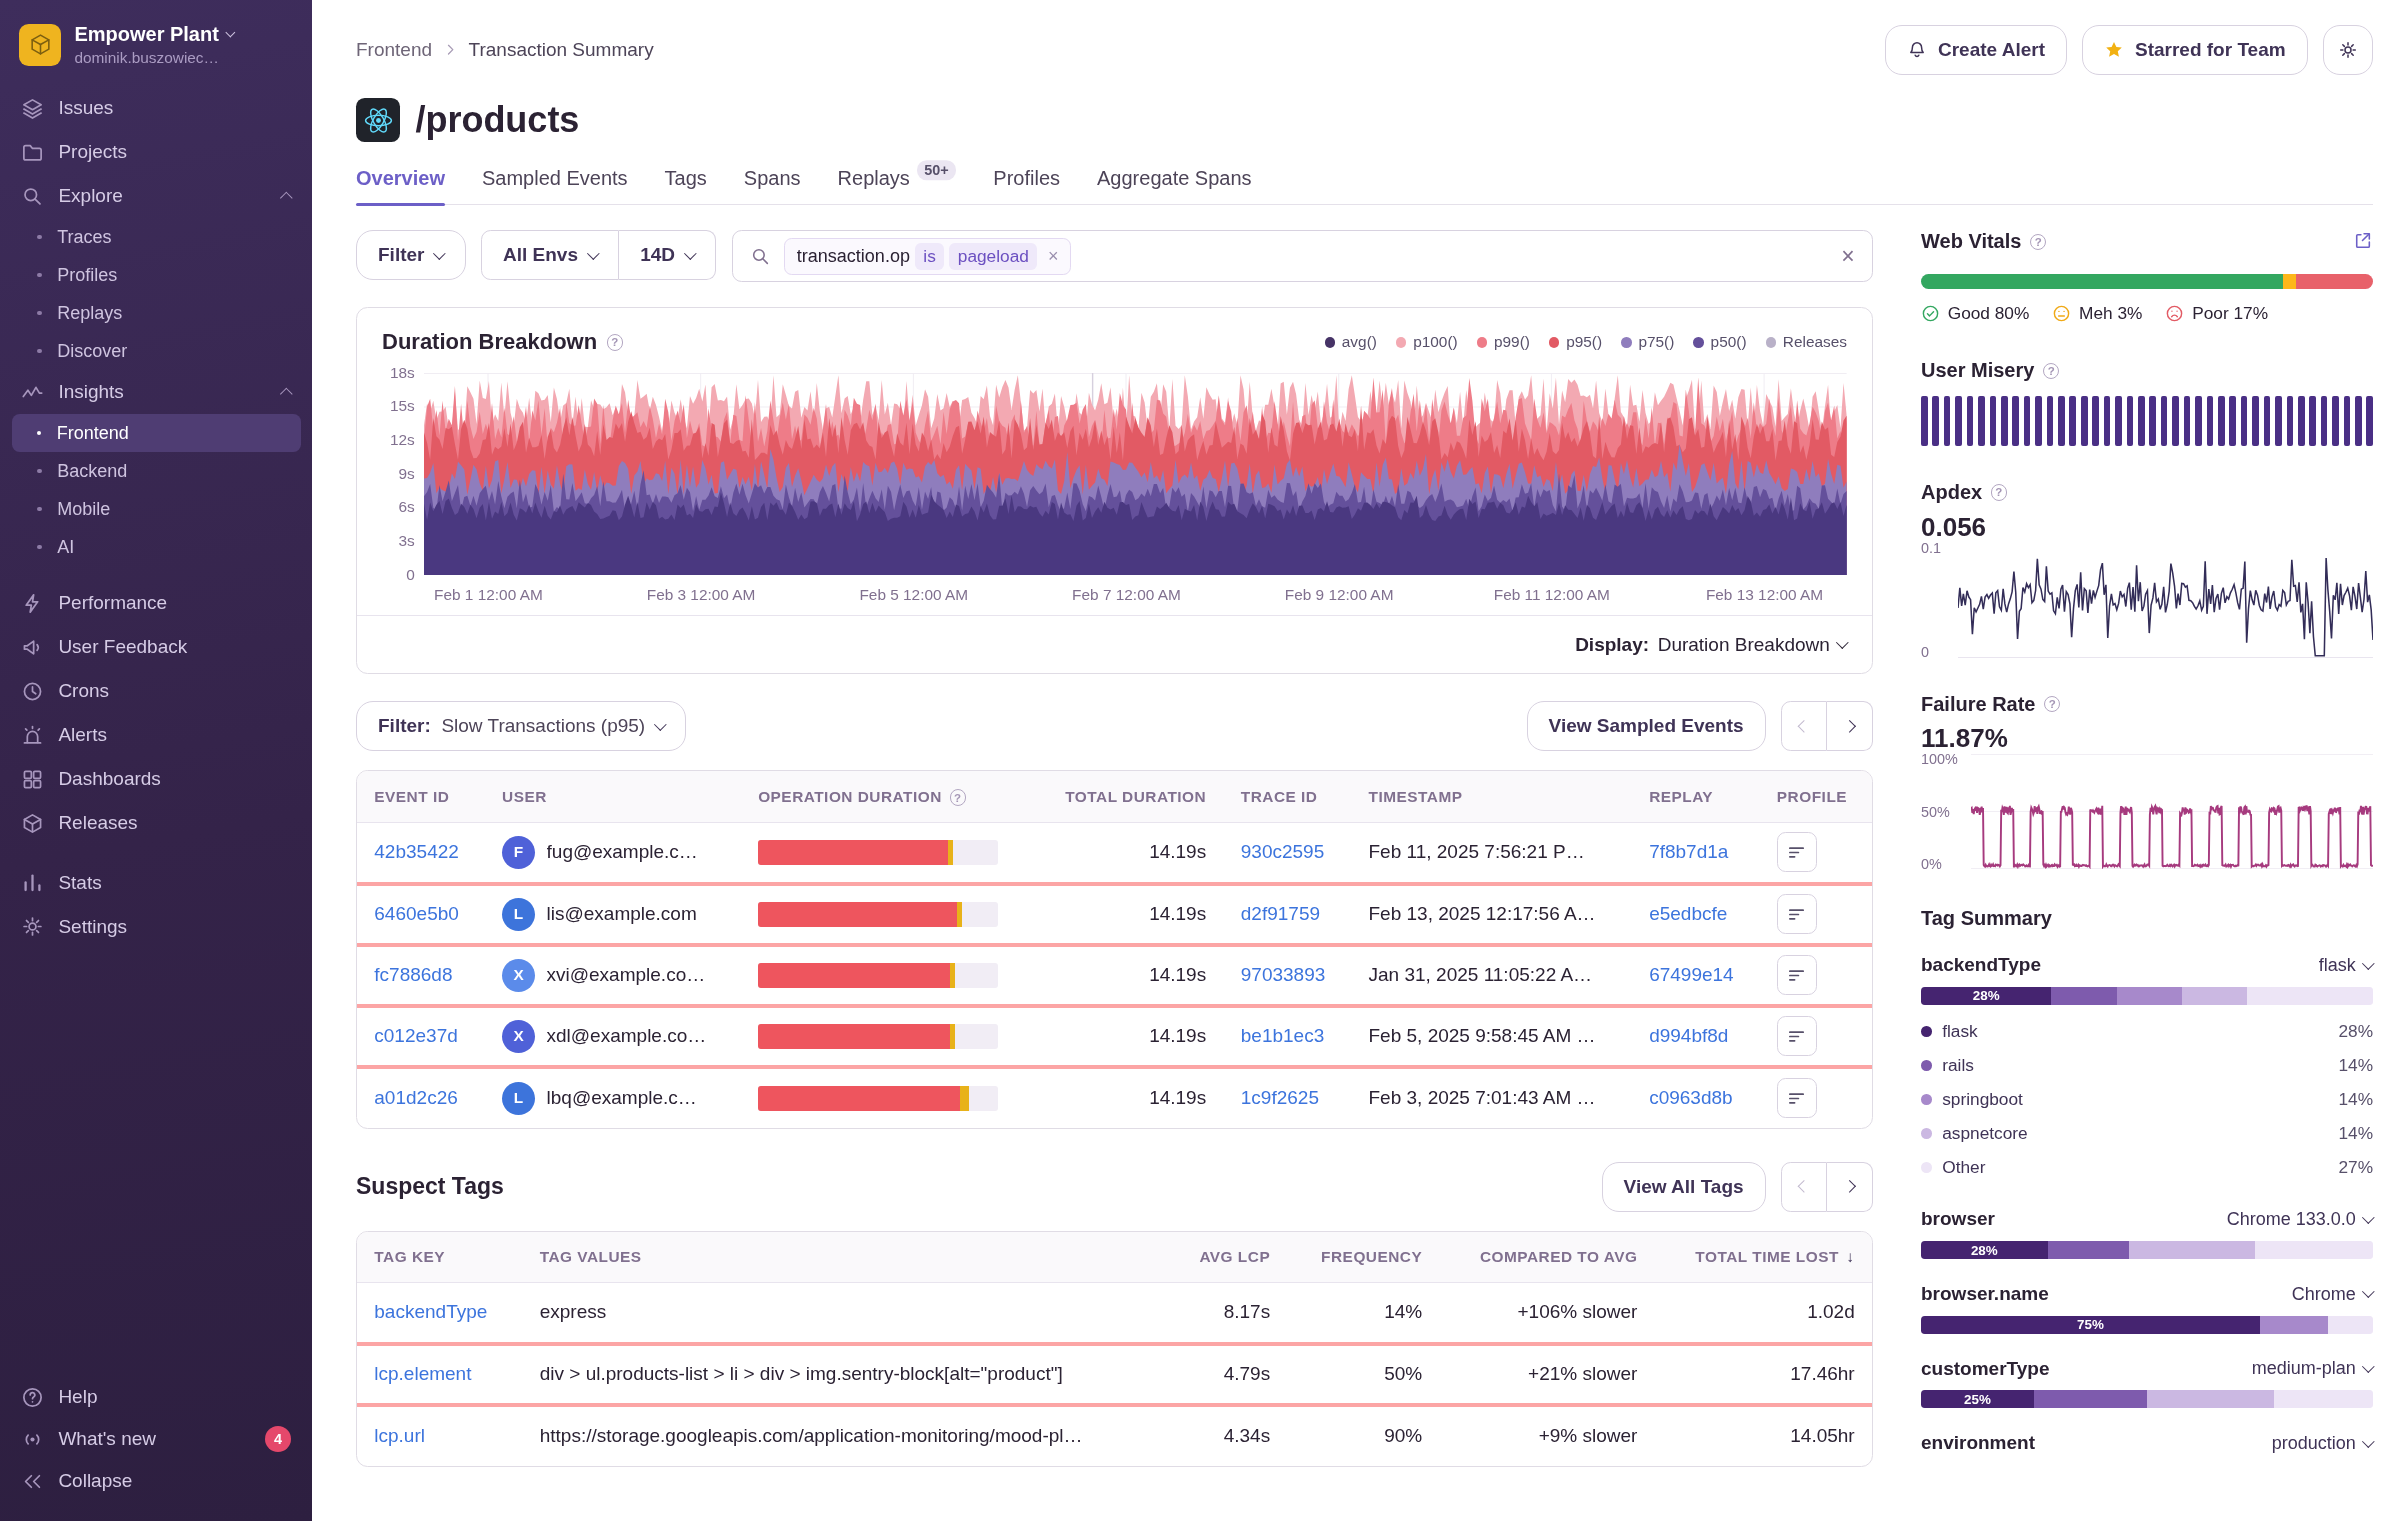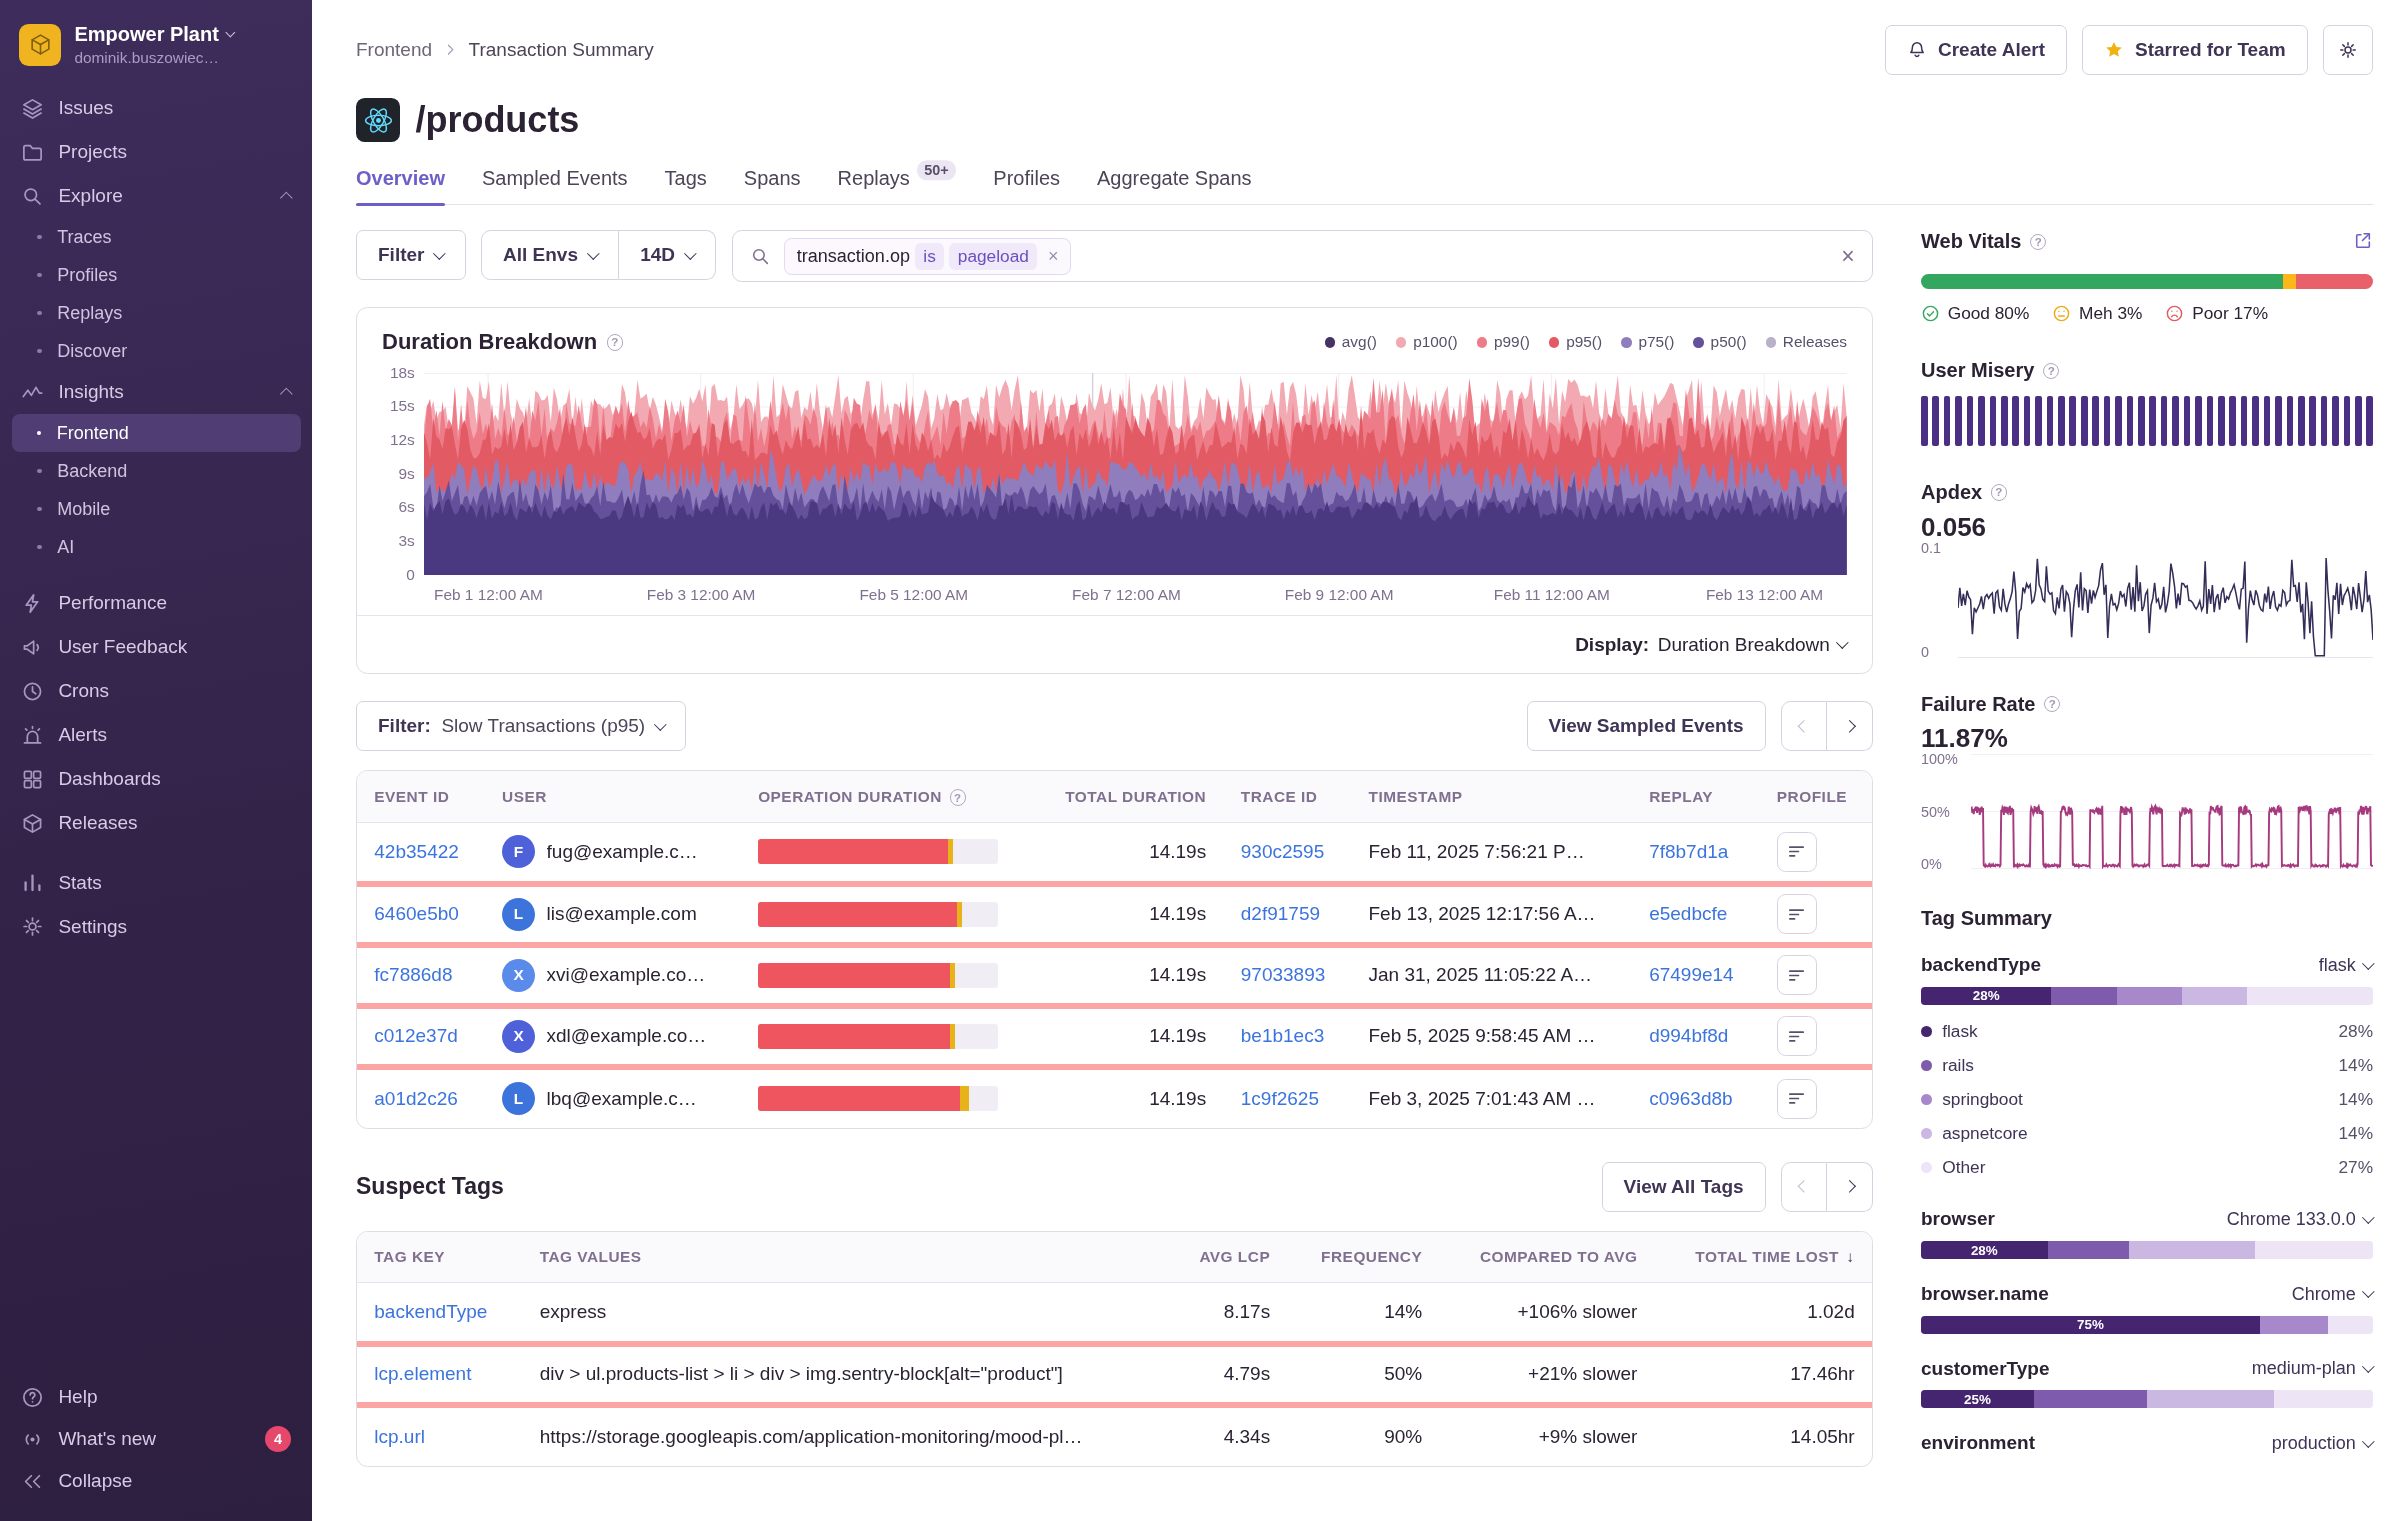--- a/index.html
+++ b/index.html
@@ -33,21 +33,21 @@
   .side-footer .nav-item{height:42px}
   .badge-red{margin-left:auto;background:#e5486b;color:#fff;font-size:14.4px;font-weight:700;min-width:26px;height:26px;border-radius:50%;display:inline-flex;align-items:center;justify-content:center}
 
   
   .content{margin-left:312px;padding:0 33px 0 44px;height:100%}
   .topbar{display:flex;justify-content:space-between;align-items:center;padding-top:25px}
   .breadcrumb{display:flex;align-items:center;gap:9.6px;font-size:19px;color:#6e6577}
   .breadcrumb .crumb2{color:#4d4458}
   .breadcrumb svg{width:17.3px;height:17.3px;color:#a79bb5}
   .actions{display:flex;gap:15.4px}
-  .btn{height:50px;padding:0 21px;border:1px solid #d8d2e0;border-radius:7px;background:#fff;font-size:19px;font-weight:600;color:#3f3356;display:inline-flex;align-items:center;gap:10.6px;cursor:pointer;white-space:nowrap}
+  .btn{height:50px;padding:0 21px;border:1px solid #d8d2e0;border-radius:17px;background:#fff;font-size:19px;font-weight:600;color:#3f3356;display:inline-flex;align-items:center;gap:10.6px;cursor:pointer;white-space:nowrap}
   .btn svg{width:20px;height:20px}
   .icon-btn{width:50px;padding:0;justify-content:center}
   .title-row{display:flex;align-items:center;gap:15.4px;margin-top:23px}
   .proj-icon{width:44px;height:44px;border-radius:8.6px;background:#20232a;display:flex;align-items:center;justify-content:center;flex:none}
   .proj-icon svg{width:31px;height:31px}
   .page-title{font-size:36px;font-weight:700}
   .tabs{display:flex;gap:37px;margin-top:25px;border-bottom:1px solid #e5e1ea}
   .tab{padding-bottom:14.4px;font-size:20px;color:#4d4458;display:flex;align-items:flex-start;gap:6.7px;cursor:pointer;position:relative}
   .tab.active{color:#6c5fc7;font-weight:600}
   .tab.active::after{content:"";position:absolute;left:0;right:0;bottom:-1.9px;height:2.9px;background:#6c5fc7;border-radius:1.9px}
@@ -101,21 +101,21 @@
   .pager .btn{width:46px;padding:0;justify-content:center}
   .pager .btn:first-child{border-radius:9.6px 0 0 9.6px;color:#c3bacf}
   .pager .btn:last-child{border-left:0;border-radius:0 9.6px 9.6px 0}
 
   
   .table-card{margin-top:19px;overflow:hidden}
   table{width:100%;border-collapse:collapse;font-size:19px}
   thead th{font-size:15.4px;letter-spacing:0.5px;color:#80708f;font-weight:600;text-align:left;padding:16.3px 17.3px;background:#faf9fb;border-bottom:1px solid #e8e4ee;white-space:nowrap}
   thead th .thwrap{display:inline-flex;align-items:flex-end;gap:7.7px}
   tbody td{padding:0 17.3px;height:61px;white-space:nowrap}
-  tbody tr+tr td{border-top:6px solid #fca5a5}
+  tbody tr+tr td{border-top:4px solid #fca5a5}
   .link{color:#3c74dd;cursor:pointer}
   .user-cell{display:flex;align-items:center;gap:11.5px;max-width:240px}
   .avatar{width:33px;height:33px;border-radius:50%;color:#fff;font-size:15.4px;font-weight:700;display:inline-flex;align-items:center;justify-content:center;flex:none}
   .email{overflow:hidden;text-overflow:ellipsis}
   .opbar{width:240px;height:25px;background:#f1edf5;border-radius:2.9px;display:flex;overflow:hidden}
   .opbar .seg{height:100%;display:inline-block}
   .opbar .red{background:#ee555e}
   .opbar .yellow{background:#e8b219}
   th.r,td.r{text-align:right}
   .ts-cell{color:#2b2233}

